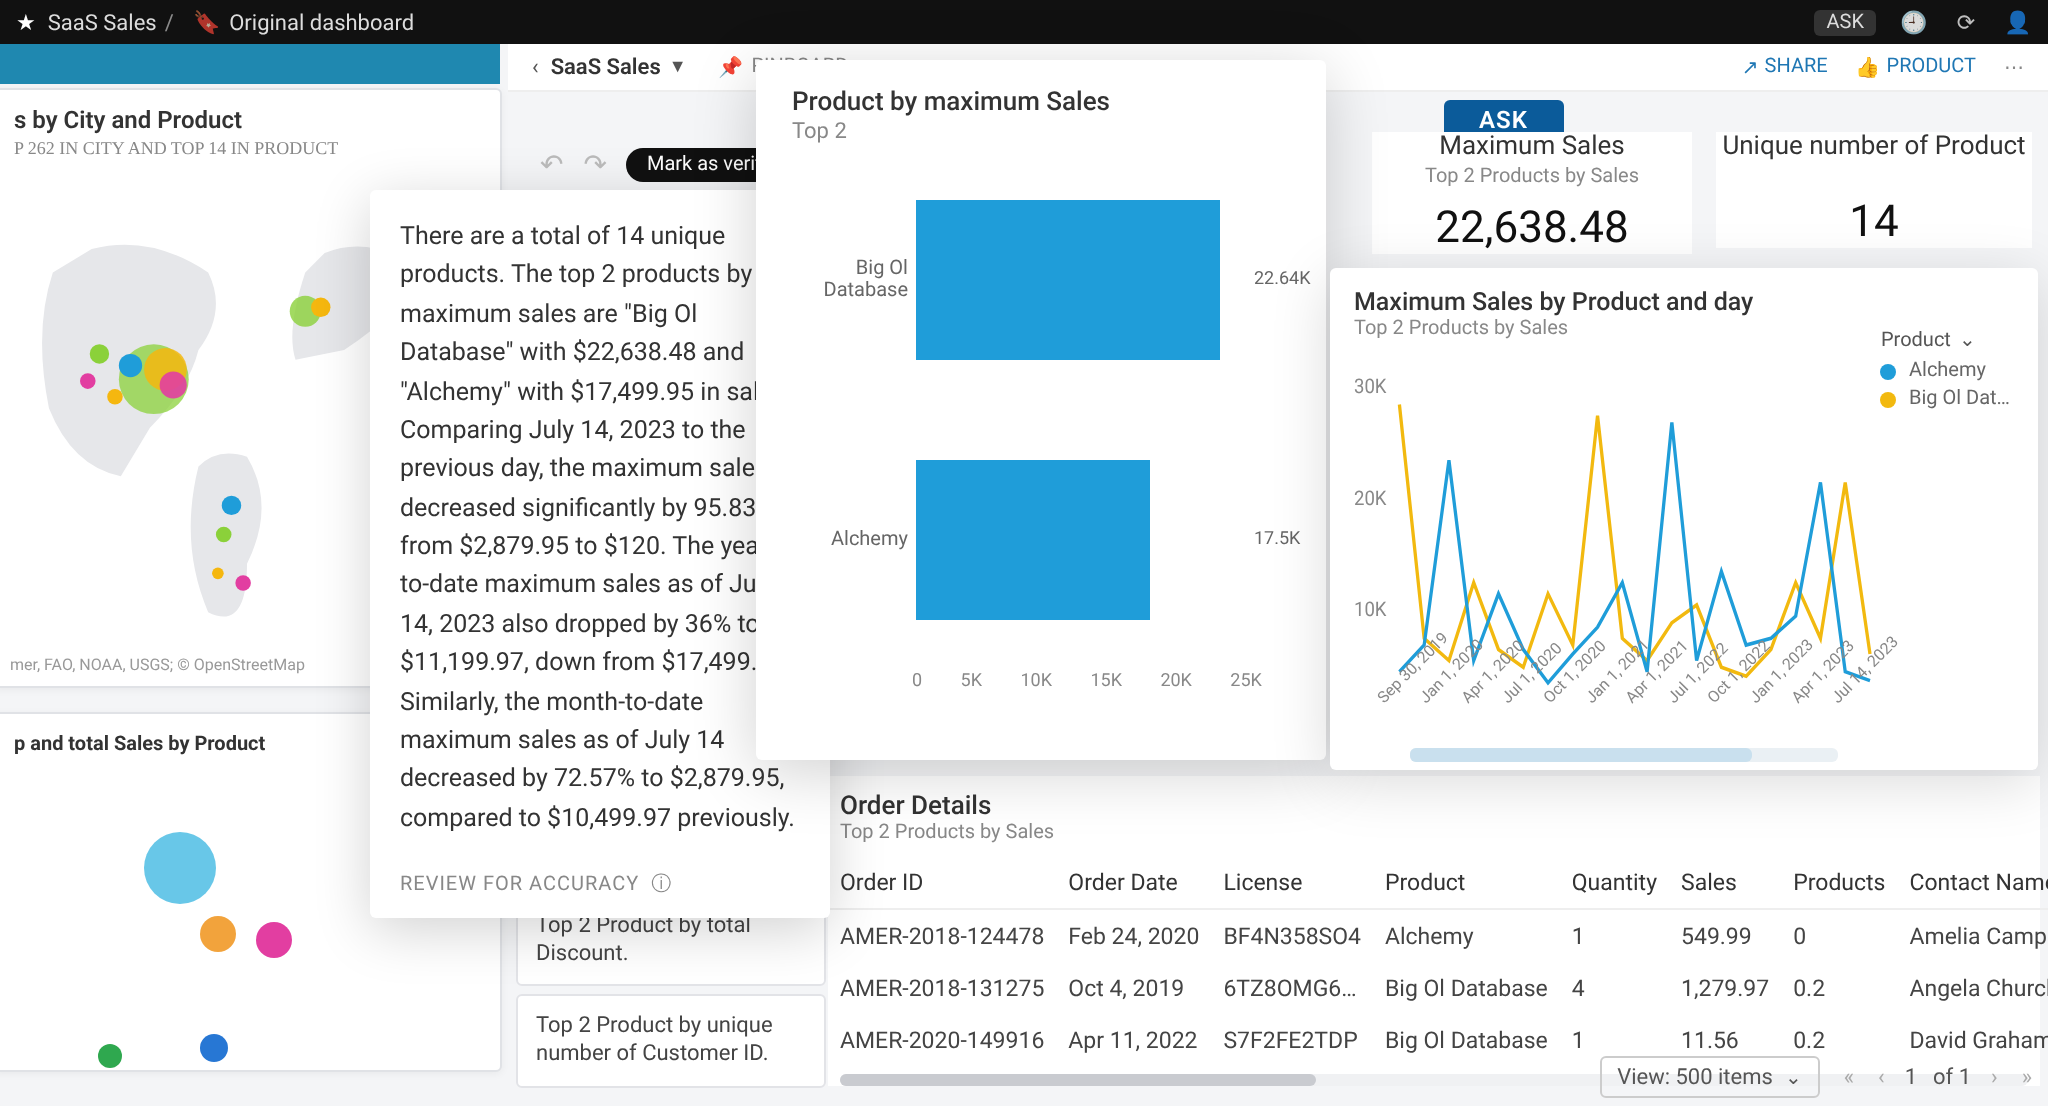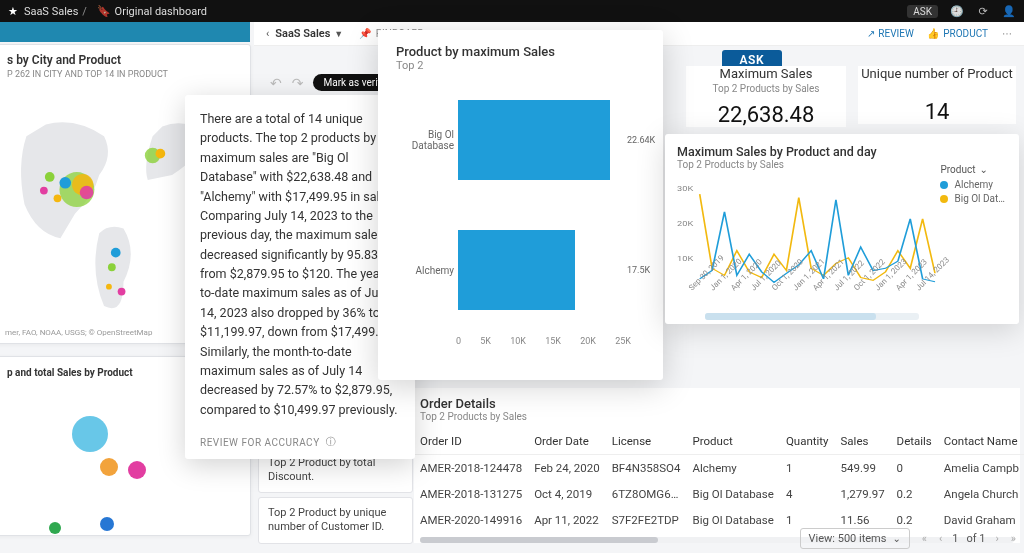--- a/index.html
+++ b/index.html
@@ -14,21 +14,21 @@
   .topbar .ask-pill { background:#333; padding:1px 6px; border-radius:3px; font-size:10px; }
   .topbar .ic { width:14px; height:14px; display:inline-flex; align-items:center; justify-content:center; opacity:.85; }
 
   
   .bluebar { position:absolute; left:0; top:22px; width:250px; height:20px; background:#1f88b0; }
 
   
   .card { background:#fff; border:1px solid #e0e2e6; border-radius:3px; box-shadow:0 1px 4px rgba(0,0,0,.05); }
   .map-card { position:absolute; left:-4px; top:44px; width:255px; height:300px; padding:8px 10px; overflow:hidden; }
   .map-card h4 { font-size:12px; font-weight:600; color:#333; }
-  .map-card .sub { font-size:9px; color:#888; text-transform:uppercase; margin-top:2px; }
+  .map-card .sub { font-size:9px; color:#888; text-transform:uppercase; margin-top:2px;font-family:Liberation Serif, serif; }
   .mapbox { position:relative; margin-top:10px; height:240px; }
   .mapbox svg { width:100%; height:100%; }
   .map-attr { position:absolute; bottom:6px; left:8px; font-size:8px; color:#999; }
 
   .scatter-card { position:absolute; left:-4px; top:356px; width:255px; height:180px; padding:10px; }
   .scatter-card h4 { font-size:10px; font-weight:700; }
   .scatter-box { position:relative; height:140px; margin-top:10px; }
   .dot { position:absolute; border-radius:50%; }
 
   
@@ -71,21 +71,21 @@
 
   
   .kpi { position:absolute; top:66px; background:#fff; text-align:center; }
   .kpi.max { left:686px; width:160px; }
   .kpi.uni { left:858px; width:158px; }
   .kpi .t { font-size:13px; color:#333; }
   .kpi .s { font-size:10px; color:#888; margin-top:2px; }
   .kpi .v { font-size:22px; font-weight:400; color:#111; margin-top:8px;text-align:center; }
 
   
-  .linepanel { position:absolute; left:665px; top:134px; width:354px; height:190px; background:#fff; box-shadow:0 6px 30px rgba(0,0,0,.15); border-radius:3px; padding:10px 12px; z-index:7; }
+  .linepanel { position:absolute; left:665px; top:134px; width:354px; height:251px; background:#fff; box-shadow:0 6px 30px rgba(0,0,0,.15); border-radius:3px; padding:10px 12px; z-index:7; }
   .linepanel h4 { font-size:12.5px; font-weight:500; }
   .linepanel .sub { font-size:10px; color:#888; }
   .linepanel .legend { position:absolute; right:14px; top:30px; font-size:10px; color:#666; }
   .linepanel .legend .hdr { display:flex; align-items:center; gap:4px; margin-bottom:4px; color:#555;}
   .linepanel .legend .row { display:flex; align-items:center; gap:6px; margin-top:3px;}
   .linepanel .legend .sw { width:8px; height:8px; border-radius:50%; }
   .linebox { position:absolute; left:12px; right:84px; top:46px; bottom:38px; }
   .linebox svg { width:100%; height:100%; overflow:visible; }
   .line-xaxis { position:absolute; left:12px; right:84px; bottom:10px; height:28px; font-size:8px; color:#888; }
   .line-xaxis span { position:absolute; transform:rotate(-45deg); transform-origin:left top; white-space:nowrap; }
@@ -132,21 +132,21 @@
   <span class="back">‹</span>
   <span class="dash">SaaS Sales</span>
   <span class="caret">▼</span>
   <span class="pin">
     <span>📌</span>
     <span>PINBOARD</span>
   </span>
   <div class="sharebar">
     <span>
         <span>↗</span>
-        <span>REVIEW</span>
+        <span>SHARE</span>
       </span>
     <span>
         <span>👍</span>
         <span>PRODUCT</span>
       </span>
     <span style="color:#888;">⋯</span>
   </div>
 </div>
 
 <div class="askrow">
@@ -299,21 +299,21 @@
   <div class="sub">Top 2 Products by Sales</div>
   <table class="data">
     <thead>
         <tr>
       <th>Order ID</th>
       <th>Order Date</th>
       <th>License</th>
       <th>Product</th>
       <th class="num">Quantity</th>
       <th class="num">Sales</th>
-      <th class="num">Details</th>
+      <th class="num">Products</th>
       <th>Contact Name</th>
     </tr>
       </thead>
     <tbody>
       <tr>
         <td>AMER-2018-124478</td>
         <td>Feb 24, 2020</td>
         <td>BF4N358SO4</td>
         <td>Alchemy</td>
         <td class="num">1</td>

